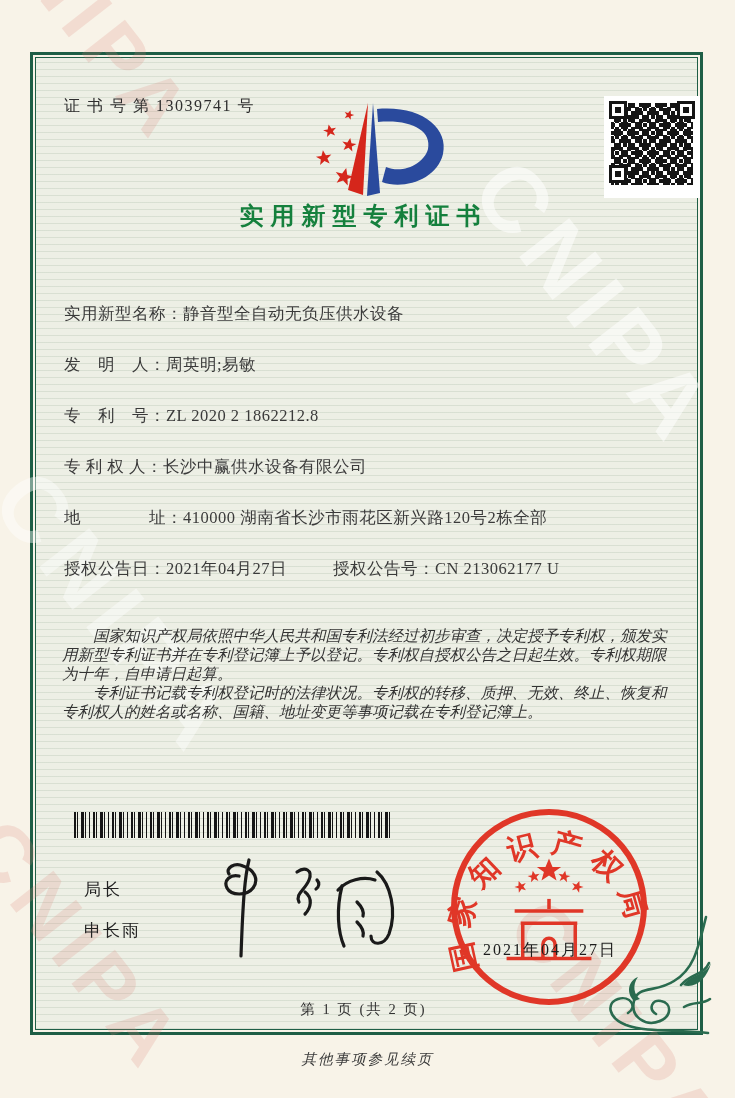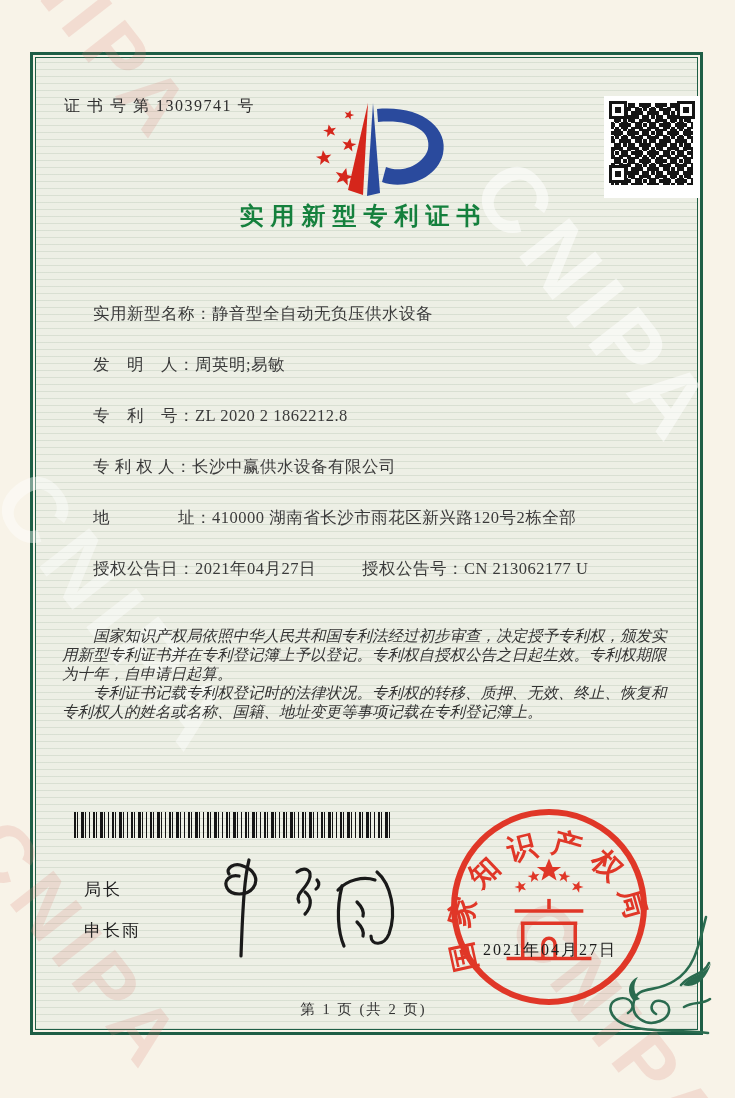--- a/index.html
+++ b/index.html
@@ -30,21 +30,21 @@
       repeating-conic-gradient(#151515 0% 25%,transparent 0% 50%),
       repeating-conic-gradient(#151515 0% 25%,transparent 0% 50%);
     background-size:8px 8px,14px 14px;background-position:0 0,3px 5px;}
   .finder{position:absolute;width:18px;height:18px;border:3px solid #151515;background:#fff;box-sizing:border-box;}
   .finder::after{content:"";position:absolute;left:3px;top:3px;width:6px;height:6px;background:#151515;}
   .f-tl{left:5px;top:5px}.f-tr{right:5px;top:5px}.f-bl{left:5px;bottom:15px}
   .title{position:absolute;left:30px;top:200px;width:667px;text-align:center;
     font-size:24px;font-weight:bold;letter-spacing:7px;color:#15803d;}
   
   .fields{position:absolute;left:64px;top:303px;width:610px;font-size:16.5px;color:#3a3a3a;}
-  .field-row{margin-bottom:29px;white-space:nowrap;letter-spacing:.5px;margin-left:29px;}
+  .field-row{margin-bottom:29px;white-space:nowrap;letter-spacing:.5px;}
   .grant-no-pair{margin-left:46px;}
   
   .body-text{position:absolute;left:62px;top:626px;width:614px;
     font-size:15.5px;line-height:19px;color:#333;font-style:italic;}
   .body-text p{margin:0;text-indent:2em;}
   
   .barcode{position:absolute;left:74px;top:812px;width:318px;height:26px;
     background-image:repeating-linear-gradient(90deg,
       #141414 0 2px,transparent 2px 3px,
       #141414 3px 4px,transparent 4px 7px,
@@ -180,14 +180,15 @@
       <path d="M93,70 C103,58 116,60 121,48"></path>
       <path d="M96,92 C106,86 114,90 122,84"></path>
     </g>
     <g fill="#2a6b4f">
       <path d="M95,70 C105,58 118,60 123,48 C119,64 107,74 95,70 Z"></path>
       <path d="M46,86 C38,78 40,66 50,62 C44,70 46,80 52,84 Z"></path>
     </g>
   </svg>
 
   <div class="page-num">第 1 页 (共 2 页)</div>
+  <div class="footer-note">其他事项参见续页</div>
 
 </div>
 
 </body></html>

